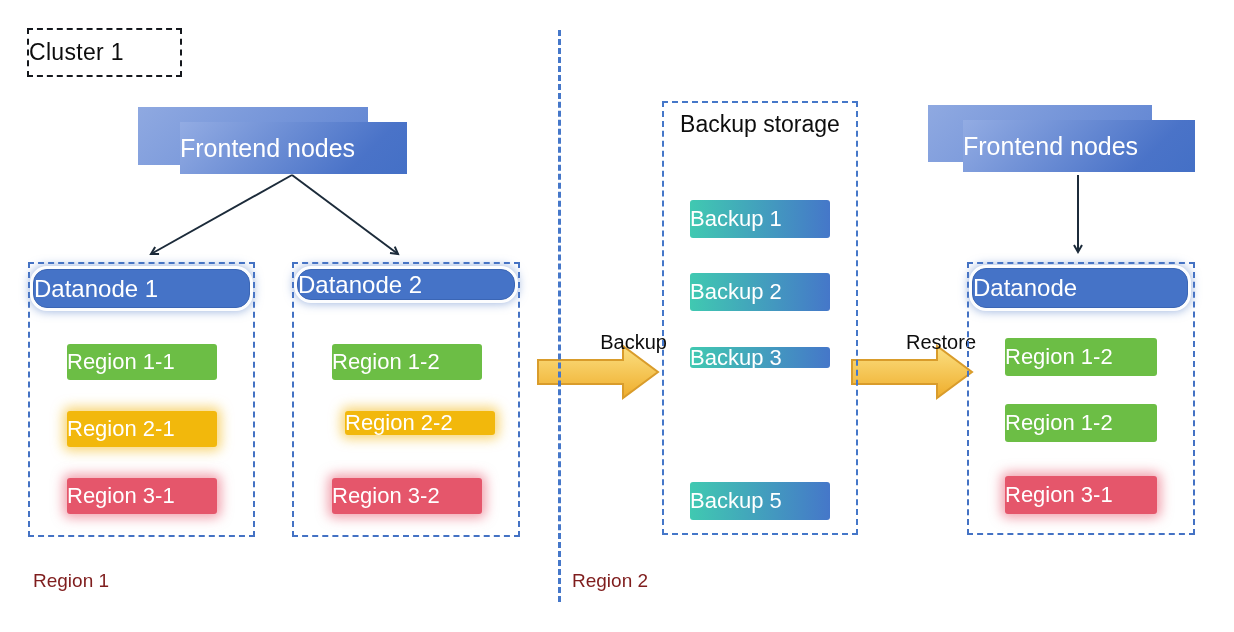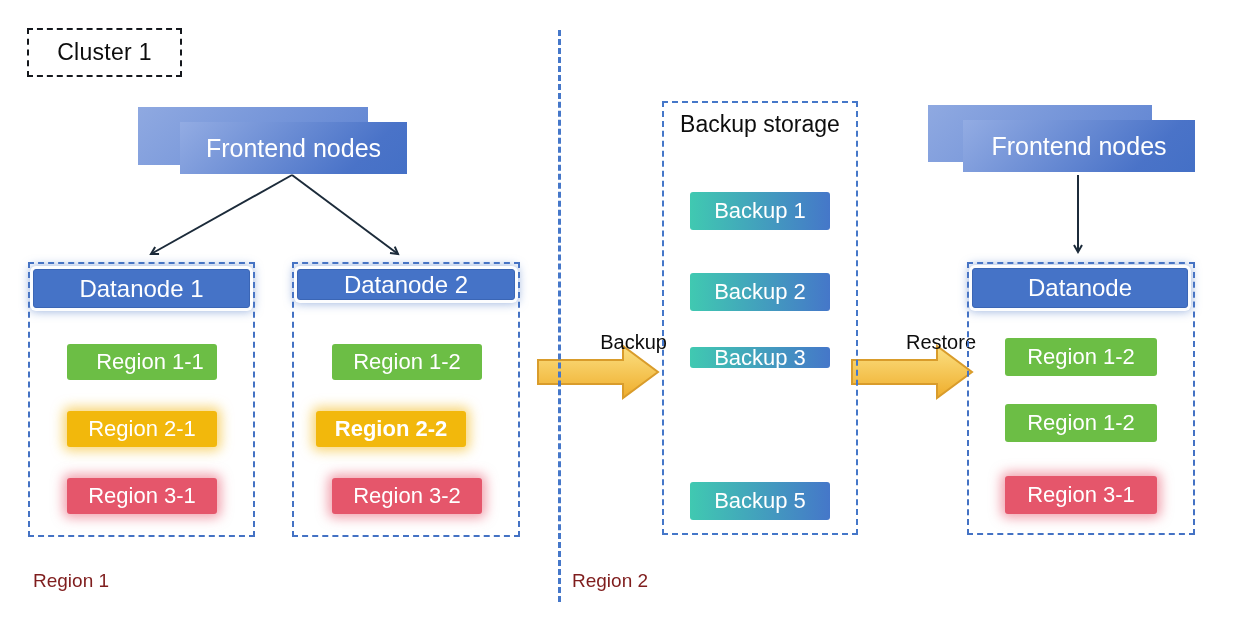--- a/index.html
+++ b/index.html
@@ -1,21 +1,21 @@
 <!DOCTYPE html>
 <html><head>
 <meta charset="utf-8">
 <style>
   html,body{margin:0;padding:0;background:#ffffff;}
   .canvas{
     position:relative;width:1234px;height:632px;background:#ffffff;overflow:hidden;
     font-family:"Liberation Sans","DejaVu Sans",sans-serif;
   }
   .abs{position:absolute;box-sizing:border-box;}
-  .center{display:flex;align-items:center;justify-content:center;}
+  .center{display:flex;align-items:center;justify-content:flex-start;}
 
   
   .divider{border-left:3px dashed #4577C9;}
 
   
   .cluster-box{
     border:2.5px dashed #15181d;color:#0d0d0d;font-size:23px;letter-spacing:.3px;
   }
 
   
@@ -23,21 +23,21 @@
   .fe-front{
     background:linear-gradient(135deg,#93ace3 0%,#4a73c8 78%,#4470c6 100%);
     color:#ffffff;font-size:25px;
   }
 
   
   .dn-box{border:2px dashed #4472C4;background:transparent;}
 
   
   .dn-header{
-    background:#4573C7;border:1px solid #3B66B5;border-radius:3px;
+    background:#4573C7;border:1px solid #3B66B5;border-radius:14px;
     color:#ffffff;font-size:24px;
     box-shadow:0 0 0 3px rgba(255,255,255,.95),0 0 10px 4px rgba(90,130,200,.55);
   }
 
   
   .region{border-radius:3px;color:#ffffff;font-size:22px;}
   .region.green{background:#6CBE45;}
   .region.amber{background:#F2B80C;box-shadow:0 0 12px 4px rgba(243,187,30,.6);}
   .region.red{background:#E5566B;box-shadow:0 0 12px 4px rgba(229,86,107,.55);}
 
@@ -100,50 +100,50 @@
 
   <div class="abs fe-back" style="left:928px;top:105px;width:224px;height:57px;"></div>
   <div class="abs center fe-front" style="left:963px;top:120px;width:232px;height:52px;">
     <span>Frontend nodes</span>
   </div>
 
   <div class="abs dn-box" style="left:28px;top:262px;width:227px;height:275px;"></div>
   <div class="abs center dn-header" style="left:33px;top:269px;width:217px;height:39px;">
     <span>Datanode 1</span>
   </div>
-  <div class="abs center region green" style="left:67px;top:344px;width:150px;height:36px;padding-left:16px;">
+  <div class="abs center region green" style="left:67px;top:344px;width:150px;height:36px;">
     <span>Region 1-1</span>
   </div>
   <div class="abs center region amber" style="left:67px;top:411px;width:150px;height:36px;">
     <span>Region 2-1</span>
   </div>
   <div class="abs center region red" style="left:67px;top:478px;width:150px;height:36px;">
     <span>Region 3-1</span>
   </div>
 
   <div class="abs dn-box" style="left:292px;top:262px;width:228px;height:275px;"></div>
   <div class="abs center dn-header" style="left:297px;top:269px;width:218px;height:31px;">
     <span>Datanode 2</span>
   </div>
   <div class="abs center region green" style="left:332px;top:344px;width:150px;height:36px;">
     <span>Region 1-2</span>
   </div>
-  <div class="abs center region amber" style="left:316px;top:411px;width:150px;height:36px;font-weight:bold;">
+  <div class="abs center region amber" style="left:345px;top:411px;width:150px;height:24px;">
     <span>Region 2-2</span>
   </div>
   <div class="abs center region red" style="left:332px;top:478px;width:150px;height:36px;">
     <span>Region 3-2</span>
   </div>
 
   <div class="abs flow-label" style="left:557px;top:331px;width:110px;">Backup</div>
   <div class="abs flow-label" style="left:866px;top:331px;width:110px;">Restore</div>
 
   <div class="abs storage-box" style="left:662px;top:101px;width:196px;height:434px;"></div>
   <div class="abs storage-title" style="left:662px;top:108px;width:196px;">Backup storage</div>
-  <div class="abs center backup-item" style="left:690px;top:192px;width:140px;height:38px;">
+  <div class="abs center backup-item" style="left:690px;top:200px;width:140px;height:38px;">
     <span>Backup 1</span>
   </div>
   <div class="abs center backup-item" style="left:690px;top:273px;width:140px;height:38px;">
     <span>Backup 2</span>
   </div>
   <div class="abs center backup-item" style="left:690px;top:347px;width:140px;height:21px;">
     <span>Backup 3</span>
   </div>
   <div class="abs center backup-item" style="left:690px;top:482px;width:140px;height:38px;">
     <span>Backup 5</span>

